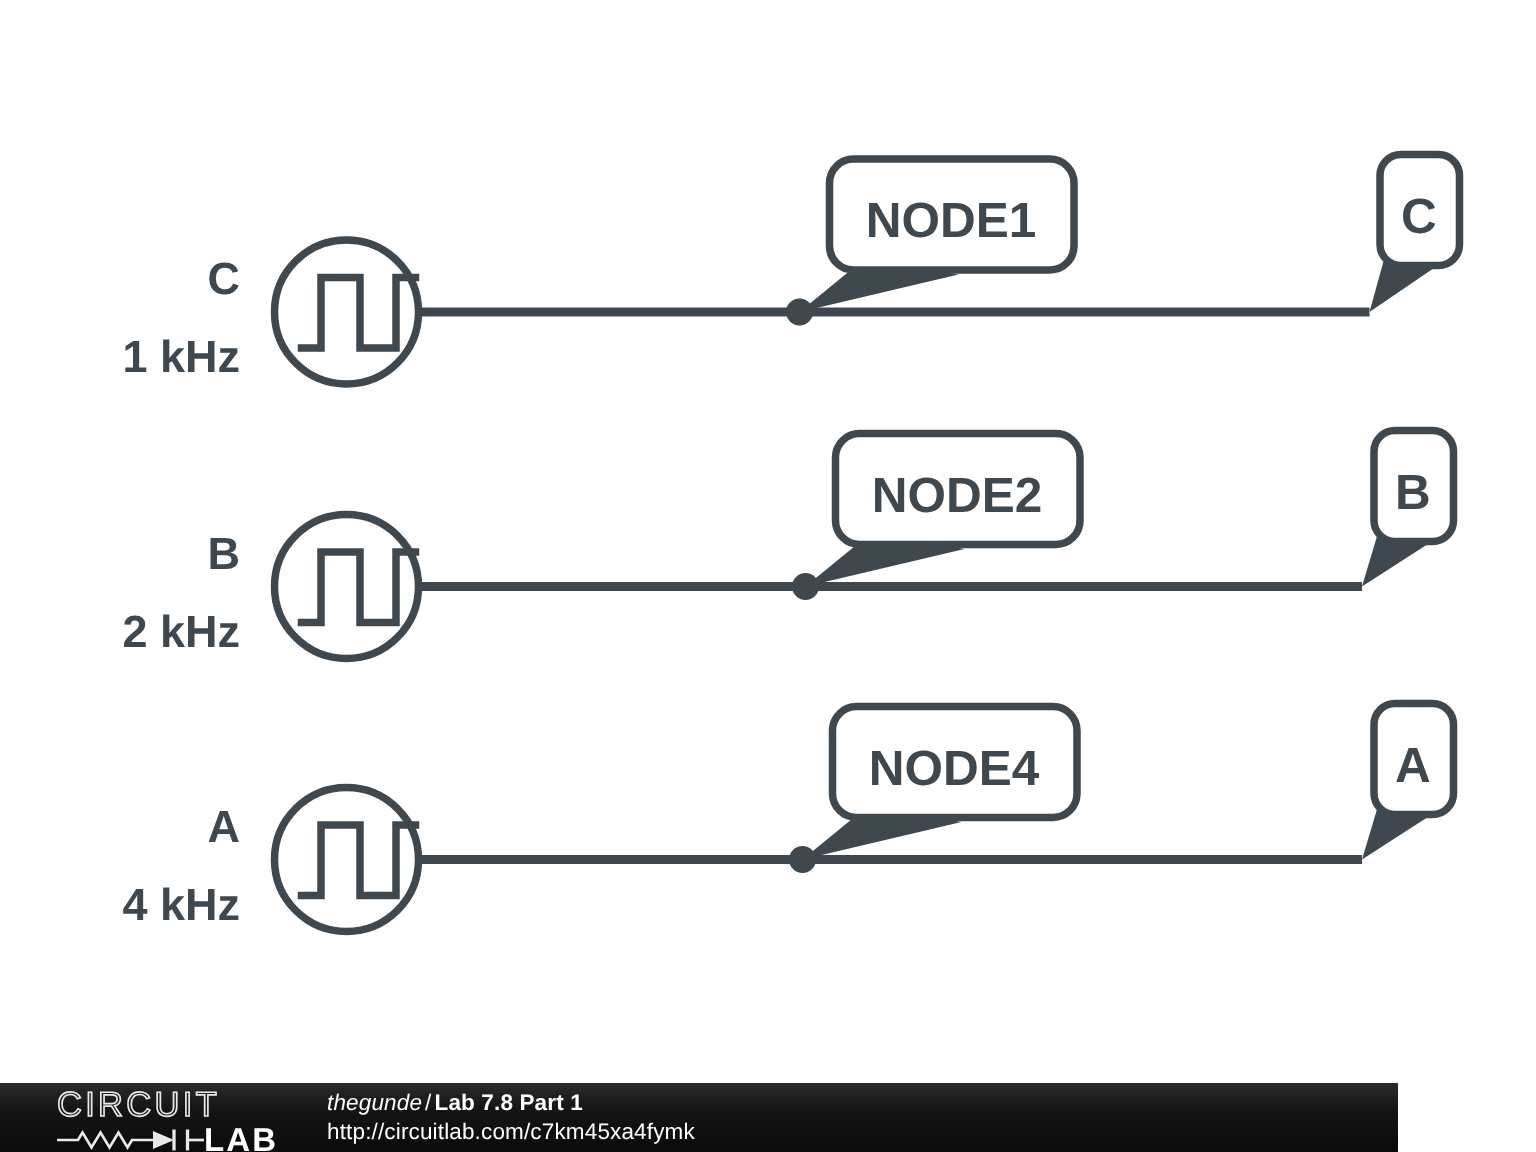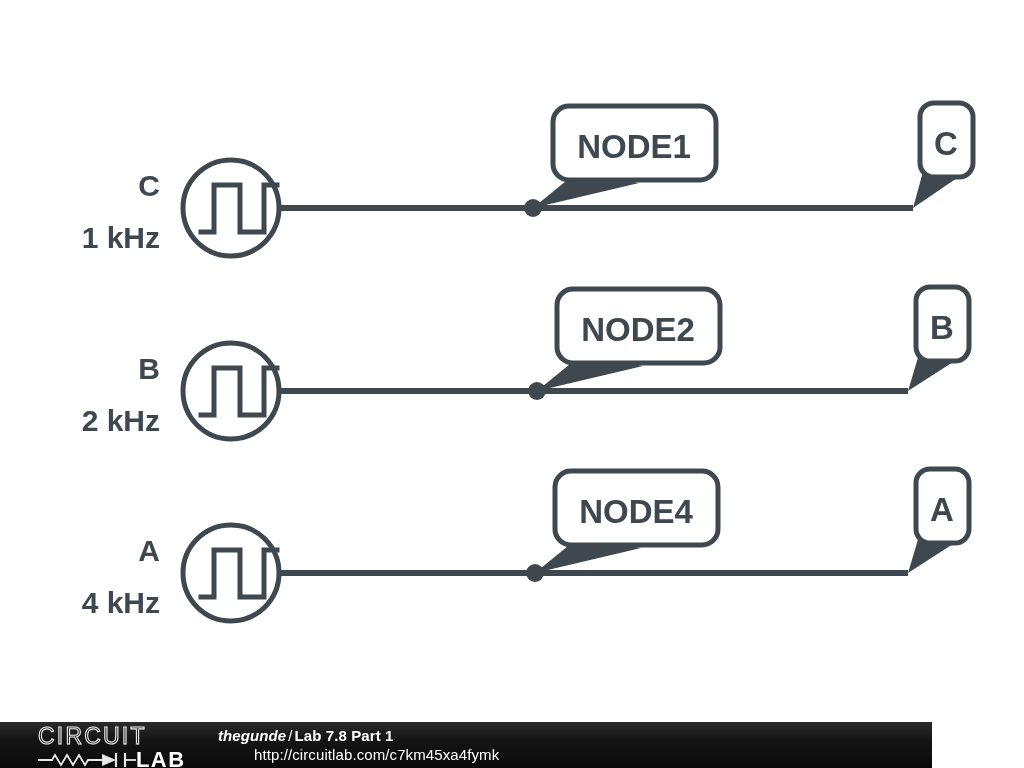--- a/index.html
+++ b/index.html
@@ -53,35 +53,34 @@
     color: #ffffff;
   }
   .meta-line1 {
     font-size: 15px;
     line-height: 19px;
     white-space: nowrap;
     letter-spacing: 0.1px;
   }
   .meta-user {
     font-style: italic;
-    font-weight: bold;
+    font-weight: normal;
   }
   .meta-sep {
     font-weight: normal;
     padding: 0 2px;
   }
   .meta-title {
     font-weight: bold;
   }
   .meta-line2 {
     font-size: 15px;
     line-height: 19px;
     white-space: nowrap;
     letter-spacing: 0.1px;
-    margin-left: 36px;
   }
 </style>
 </head>
 <body>
 
 <div id="schematic-root">
 
   <svg class="canvas-svg" viewBox="0 0 1024 768" xmlns="http://www.w3.org/2000/svg">
 
     <g>

